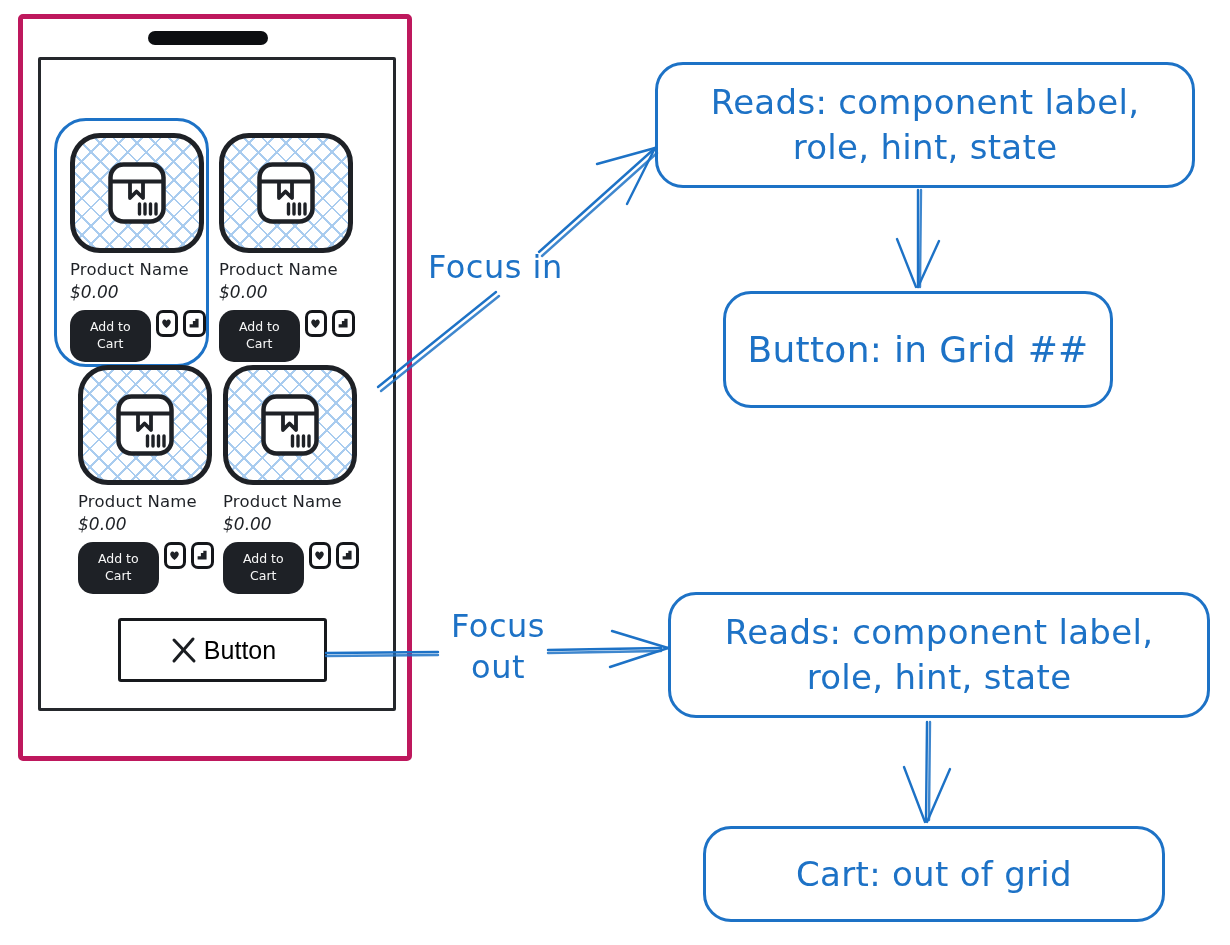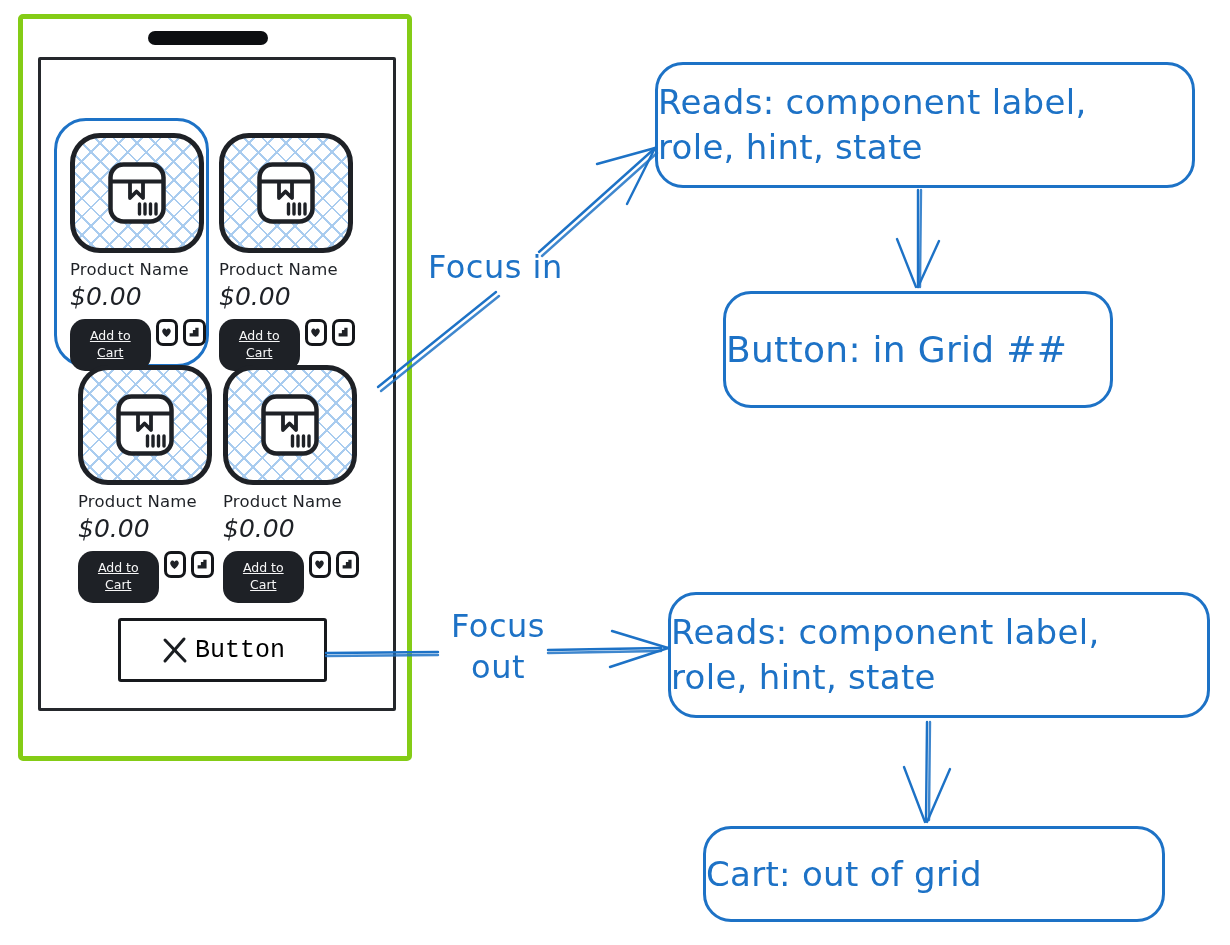--- a/index.html
+++ b/index.html
@@ -4,56 +4,56 @@
 <style>
   :root{
     --ink:#1e2126; --blue:#1d72c6; --hatch:#a9ccef; --btn-bg:#1e2126; --btn-text:#f7f7f7;
   }
   html,body{margin:0;padding:0;background:#fff;}
   .canvas{position:relative;width:1230px;height:945px;background:#fff;overflow:hidden;
           font-family:"DejaVu Sans", sans-serif;color:var(--ink);}
 
   
   .phone-frame{position:absolute;left:18px;top:14px;width:394px;height:747px;box-sizing:border-box;
-               border:5px solid #84cc16;border-radius:5px;background:#fff;}
+               border:5px solid #be185d;border-radius:5px;background:#fff;}
   .speaker{position:absolute;left:125px;top:12px;width:120px;height:14px;border-radius:7px;background:#0c0e11;}
   .phone-screen{position:absolute;left:15px;top:38px;width:352px;height:648px;box-sizing:content-box;
                 border:3px solid #25282c;border-radius:2px;background:#fff;}
 
   
   .focus-ring{position:absolute;left:13px;top:58px;width:155px;height:249px;box-sizing:border-box;
               border:3px solid var(--blue);border-radius:32px;}
 
   
   .card{position:absolute;width:136px;}
   .c1{left:29px;top:73px;} .c2{left:178px;top:73px;} .c3{left:37px;top:305px;} .c4{left:182px;top:305px;}
   .card-img{position:relative;width:134px;height:120px;box-sizing:border-box;
             border:5px solid var(--ink);border-radius:30px;
             background:
               repeating-linear-gradient(45deg, var(--hatch) 0 2px, transparent 2px 13px),
               repeating-linear-gradient(-45deg, var(--hatch) 0 2px, transparent 2px 13px),
               #fff;
             display:flex;align-items:center;justify-content:center;}
   .card-name{margin-top:7px;font-size:16.5px;letter-spacing:.2px;white-space:nowrap;}
-  .card-price{margin-top:3px;font-size:25px;font-style:italic;}
+  .card-price{margin-top:3px;font-size:17px;font-style:italic;}
   .card-actions{margin-top:8px;display:flex;align-items:flex-start;gap:5px;}
   .atc{width:82px;height:52px;border:none;border-radius:15px;background:var(--btn-bg);color:var(--btn-text);
        font-family:inherit;font-size:12.5px;line-height:1.35;display:flex;flex-direction:column;
-       align-items:center;justify-content:center;padding:0;cursor:pointer;text-decoration:underline;}
+       align-items:center;justify-content:center;padding:0;cursor:pointer;}
   .mini{width:23px;height:27px;box-sizing:border-box;border:3.5px solid #14161a;border-radius:7px;
         background:#fff;padding:0;display:flex;align-items:center;justify-content:center;cursor:pointer;}
 
   
   .big-button{position:absolute;left:77px;top:558px;width:209px;height:64px;box-sizing:border-box;
               border:3.5px solid #17191d;border-radius:3px;background:#fff;display:flex;align-items:center;
-              justify-content:center;gap:5px;font-size:25px;cursor:pointer;font-family:Liberation Mono, monospace;}
+              justify-content:center;gap:5px;font-size:25px;cursor:pointer;font-family:Liberation Sans, sans-serif;}
 
   
   .bluebox{position:absolute;box-sizing:border-box;border:3px solid var(--blue);border-radius:28px;
-           background:#fff;color:var(--blue);display:flex;flex-direction:column;align-items:flex-start;
+           background:#fff;color:var(--blue);display:flex;flex-direction:column;align-items:center;
            justify-content:center;text-align:center;font-size:34px;line-height:1.32;letter-spacing:.3px;}
   .bb1{left:655px;top:62px;width:540px;height:126px;}
   .bb2{left:723px;top:291px;width:390px;height:117px;font-size:36px;}
   .bb3{left:668px;top:592px;width:542px;height:126px;}
   .bb4{left:703px;top:826px;width:462px;height:96px;}
 
   .annot-label{position:absolute;color:var(--blue);font-size:32px;letter-spacing:.5px;text-align:center;
                line-height:1.28;white-space:nowrap;}
   .fi{left:428px;top:247px;} .fo{left:438px;top:606px;white-space:normal;width:120px;}
 

